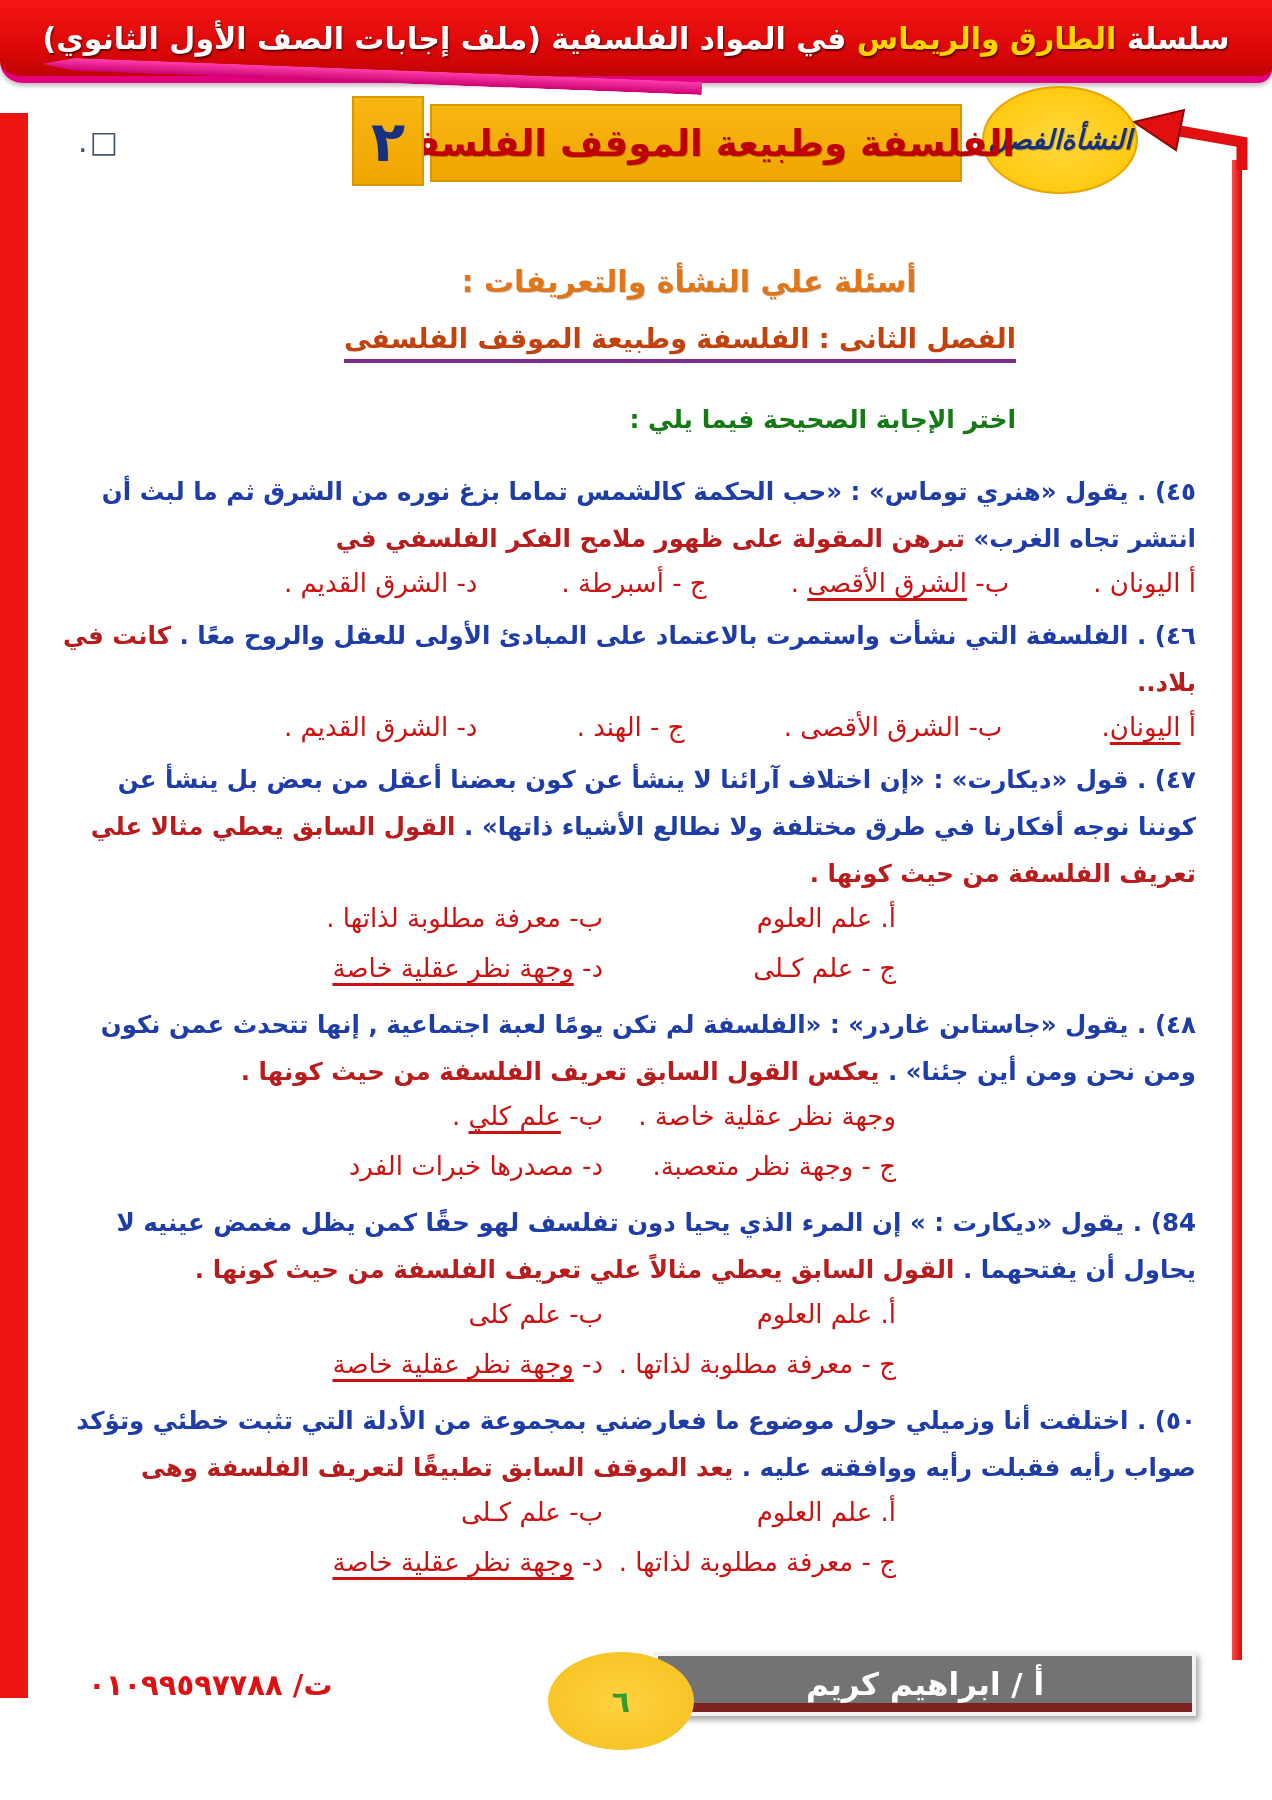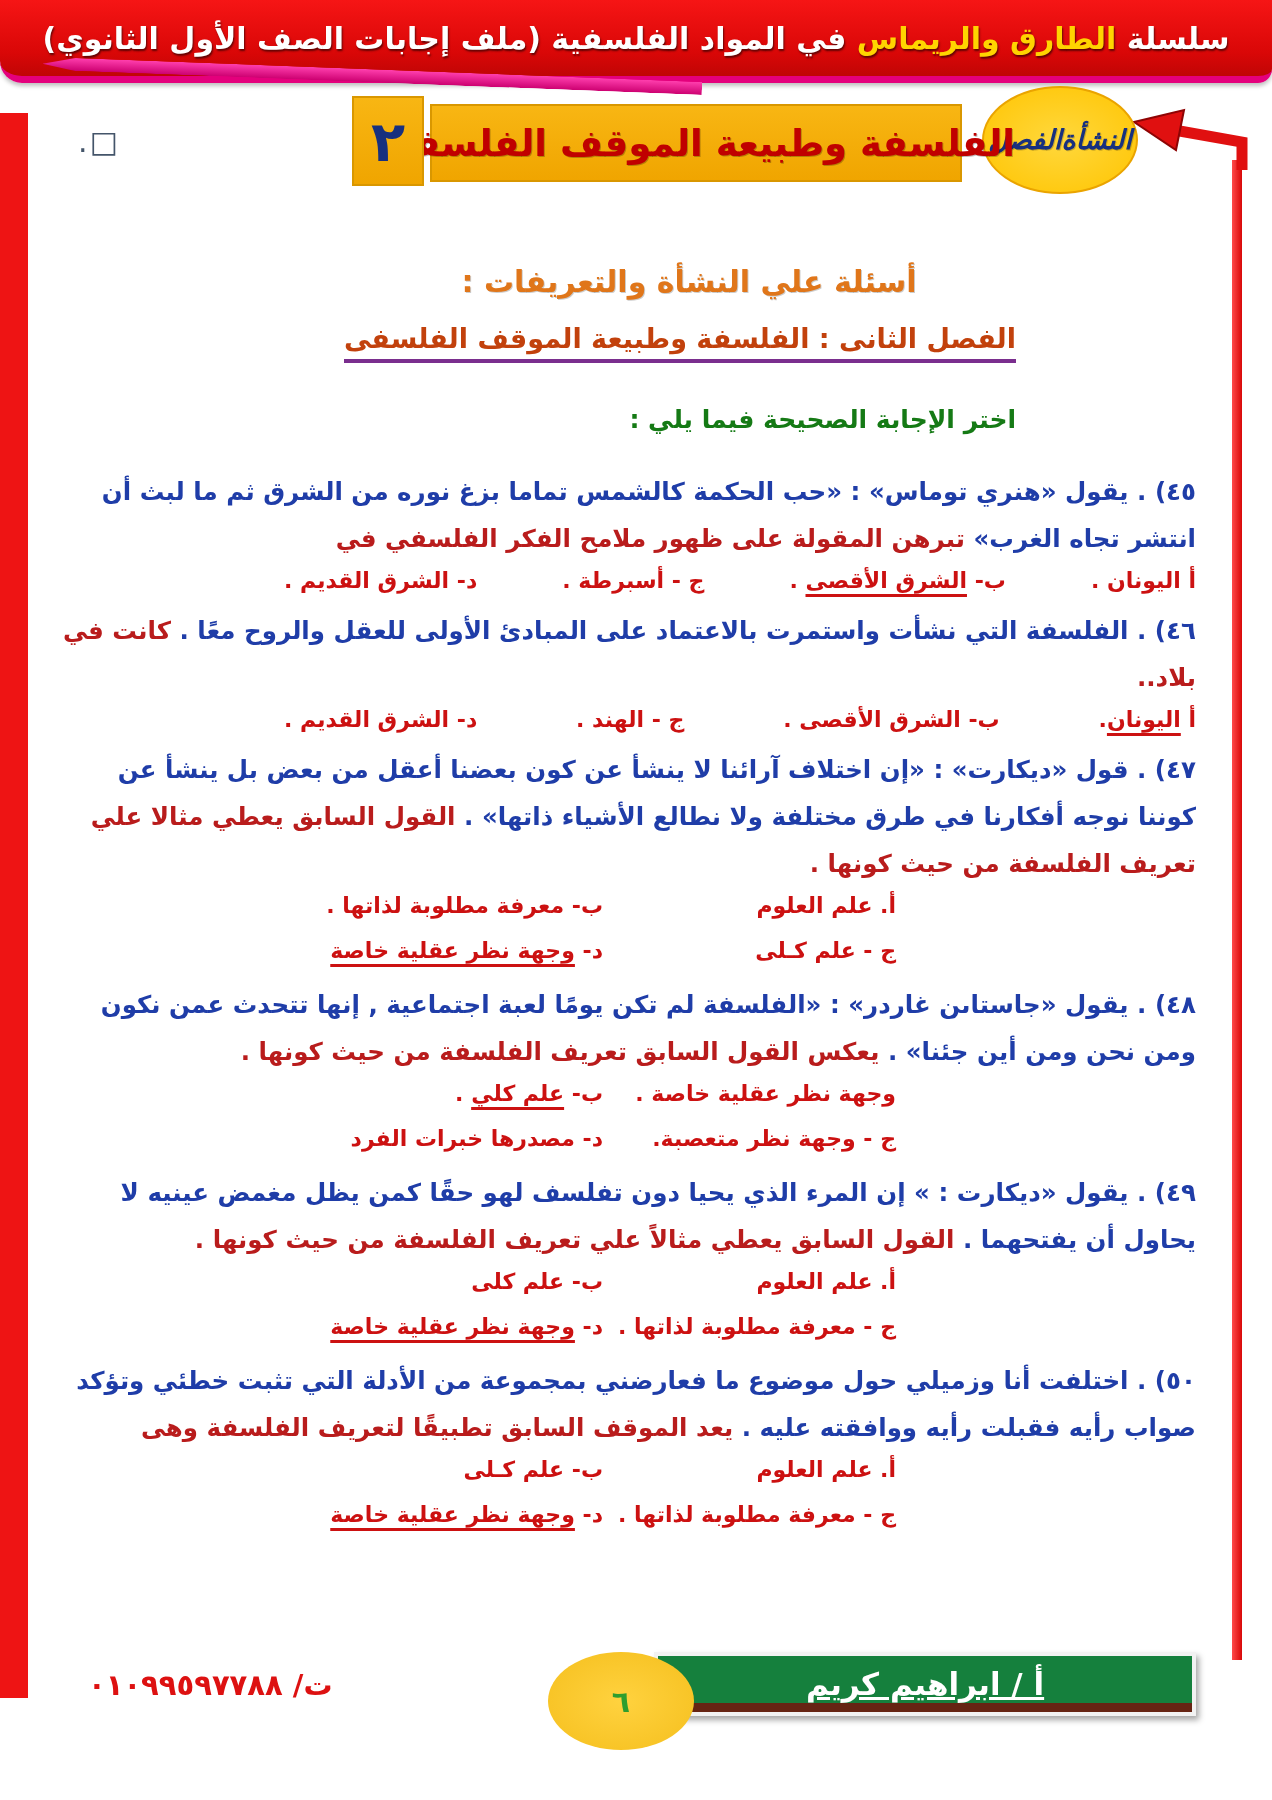--- a/index.html
+++ b/index.html
@@ -69,29 +69,29 @@
   .q-main{color:#1f3da8;}
   .q-tail{color:#b91c1c;}
   .options-row{
     display:flex;justify-content:space-between;align-items:baseline;
     width:912px;margin:0 0 14px 0;
   }
   .options-grid{
     display:grid;grid-template-columns:255px 330px;column-gap:38px;row-gap:20px;
     margin:4px 300px 18px 0;
   }
-  .option{color:#cc1111;font-size:22px;font-weight:bold;white-space:nowrap;text-align:right;}
+  .option{color:#cc1111;font-size:26px;font-weight:normal;white-space:nowrap;text-align:right;}
   .answer-underline{text-decoration:underline;text-decoration-thickness:2.5px;text-underline-offset:6px;}
   
   .teacher-box{
     position:absolute;right:76px;top:1652px;width:534px;height:56px;
-    background:#15803d;border:4px solid #f2f2f2;
+    background:#737373;border:4px solid #f2f2f2;
     box-shadow:3px 4px 6px rgba(0,0,0,.35), inset 0 -9px 0 rgba(130,5,5,.75);
     display:flex;align-items:center;justify-content:center;
-    color:#ffffff;font-size:31px;font-weight:bold;direction:rtl;text-decoration:underline;
+    color:#ffffff;font-size:31px;font-weight:bold;direction:rtl;
   }
   .page-oval{
     position:absolute;left:548px;top:1652px;width:146px;height:98px;
     background:radial-gradient(#ffd23f,#f5bf1d);border-radius:50%;
     display:flex;align-items:center;justify-content:center;
     color:#2e9e2e;font-size:30px;font-weight:bold;
   }
   .phone{
     position:absolute;left:88px;top:1668px;direction:rtl;
     color:#dd1111;font-size:29px;font-weight:bold;white-space:nowrap;
@@ -159,21 +159,21 @@
     <p class="q-text"><span class="q-main">٤٨) . يقول «جاستاىن غاردر» : «الفلسفة لم تكن يومًا لعبة اجتماعية , إنها تتحدث عمن نكون ومن نحن ومن أين جئنا» .</span> <span class="q-tail">يعكس القول السابق تعريف الفلسفة من حيث كونها .</span></p>
     <div class="options-grid">
           <span class="option"><span></span><span>وجهة نظر عقلية خاصة</span><span> .</span></span>
           <span class="option"><span>ب- </span><span class="answer-underline">علم كلي</span><span> .</span></span>
           <span class="option"><span>ج - </span><span>وجهة نظر متعصبة</span><span>.</span></span>
           <span class="option"><span>د- </span><span>مصدرها خبرات الفرد</span><span></span></span>
         </div>
   </div>
 
   <div class="question">
-    <p class="q-text"><span class="q-main">٤٩) . يقول «ديكارت : » إن المرء الذي يحيا دون تفلسف لهو حقًا كمن يظل مغمض عينيه لا يحاول أن يفتحهما .</span> <span class="q-tail">القول السابق يعطي مثالاً علي تعريف الفلسفة من حيث كونها .</span></p>
+    <p class="q-text"><span class="q-main">84) . يقول «ديكارت : » إن المرء الذي يحيا دون تفلسف لهو حقًا كمن يظل مغمض عينيه لا يحاول أن يفتحهما .</span> <span class="q-tail">القول السابق يعطي مثالاً علي تعريف الفلسفة من حيث كونها .</span></p>
     <div class="options-grid">
           <span class="option"><span>أ. </span><span>علم العلوم</span><span></span></span>
           <span class="option"><span>ب- </span><span>علم كلى</span><span></span></span>
           <span class="option"><span>ج - </span><span>معرفة مطلوبة لذاتها</span><span> .</span></span>
           <span class="option"><span>د- </span><span class="answer-underline">وجهة نظر عقلية خاصة</span><span></span></span>
         </div>
   </div>
 
   <div class="question">
     <p class="q-text"><span class="q-main">٥٠) . اختلفت أنا وزميلي حول موضوع ما فعارضني بمجموعة من الأدلة التي تثبت خطئي وتؤكد صواب رأيه فقبلت رأيه ووافقته عليه .</span> <span class="q-tail">يعد الموقف السابق تطبيقًا لتعريف الفلسفة وهى</span></p>

